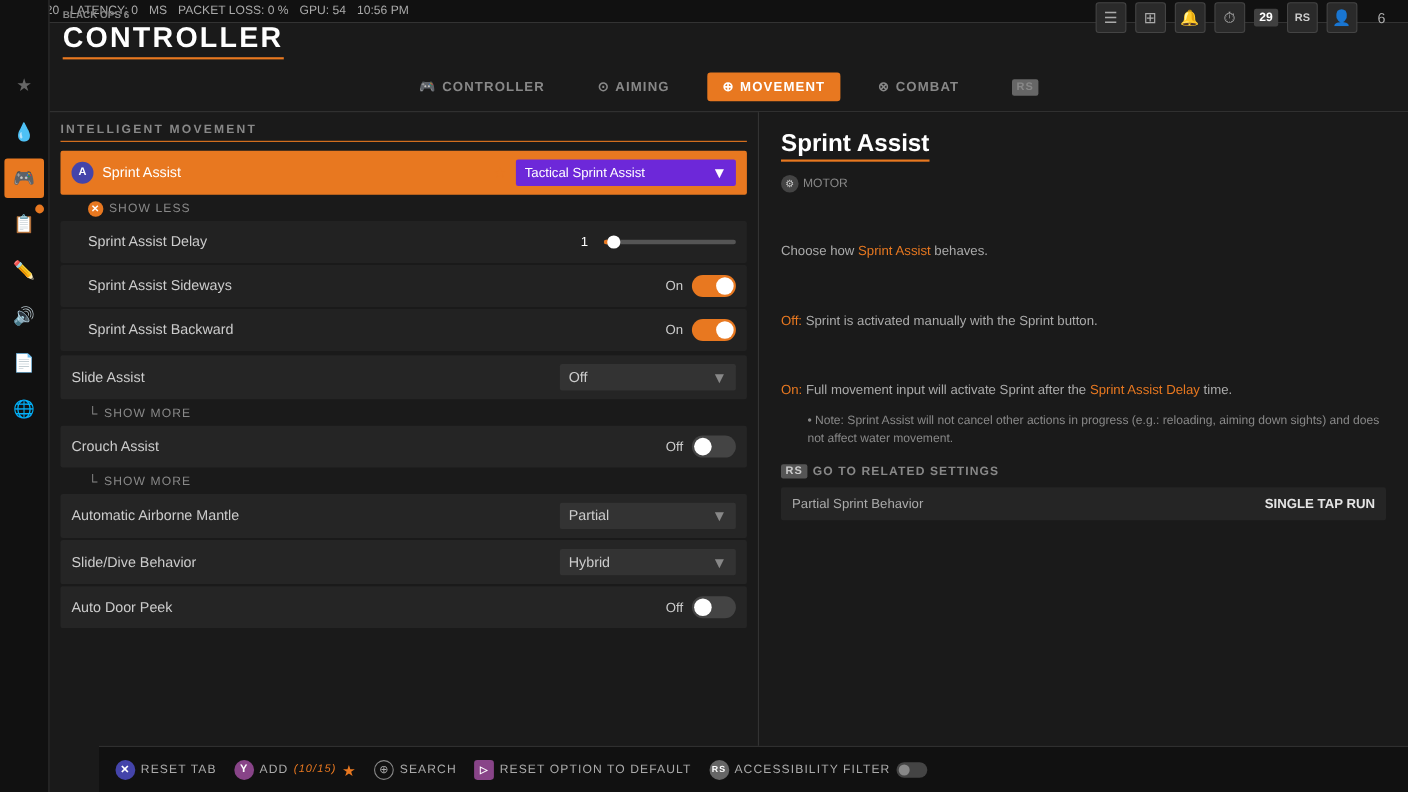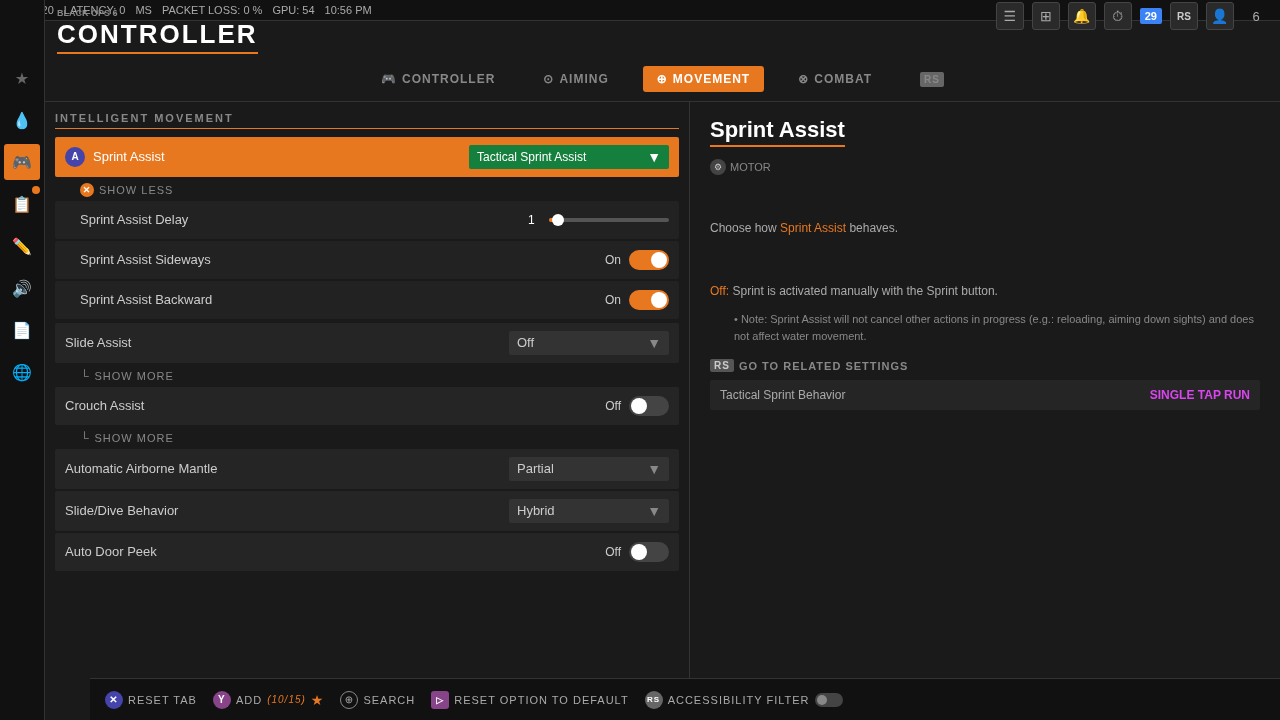--- a/index.html
+++ b/index.html
@@ -40,21 +40,21 @@
       width: 28px; height: 28px;
       background: #2a2a2a;
       border: 1px solid #444;
       border-radius: 3px;
       display: flex; align-items: center; justify-content: center;
       color: #aaa;
       font-size: 14px;
       cursor: pointer;
     }
     .top-right .level-badge {
-      background: #3b82f6;
+      background: #404040;
       color: #fff;
       font-size: 11px;
       font-weight: bold;
       padding: 2px 5px;
       border-radius: 2px;
     }
 
     
     .sidebar {
       position: absolute;
@@ -223,21 +223,21 @@
       display: flex;
       align-items: center;
       gap: 6px;
       background: #333;
       padding: 4px 8px;
       border-radius: 2px;
       min-width: 200px;
       justify-content: space-between;
       cursor: pointer;
     }
-    .dropdown.orange-bg { background: #15803d; }
+    .dropdown.orange-bg { background: #6d28d9; }
     .dropdown .chevron { color: #888; font-size: 14px; }
 
     
     .star { color: #888; font-size: 14px; }
     .star.active { color: #e87820; }
 
     
     .slider-container {
       display: flex;
       align-items: center;
@@ -366,21 +366,21 @@
     .related-row {
       display: flex;
       align-items: center;
       justify-content: space-between;
       padding: 8px 10px;
       background: #252525;
       margin-bottom: 2px;
       border-radius: 2px;
     }
     .related-row-label { color: #aaa; font-size: 12px; }
-    .related-row-val { color: #d946ef; font-size: 12px; font-weight: bold; }
+    .related-row-val { color: #e5e5e5; font-size: 12px; font-weight: bold; }
 
     
     .bottom-bar {
       position: absolute;
       bottom: 0;
       left: 45px;
       right: 0;
       height: 42px;
       background: #111;
       border-top: 1px solid #333;
@@ -606,36 +606,39 @@
       </div>
 
       <p class="info-text">
         Choose how <span class="highlight">Sprint Assist</span> behaves.
       </p>
 
       <p class="info-text">
         <span class="keyword">Off:</span> Sprint is activated manually with the Sprint button.
       </p>
 
+      <p class="info-text">
+        <span class="keyword">On:</span> Full movement input will activate Sprint after the <span class="highlight">Sprint Assist Delay</span> time.
+      </p>
 
 
       <p class="note-text">
         <span>•</span>
         <span class="keyword"> Note:</span>
         <span> <span class="highlight">Sprint Assist</span> will not cancel other actions in progress (e.g.: reloading, aiming down sights) and does not affect water movement.</span>
       </p>
 
       
       <div class="related-settings">
         <div class="related-header">
           <span class="rs-badge">RS</span>
           <span>GO TO RELATED SETTINGS</span>
         </div>
         <div class="related-row">
-          <span class="related-row-label">Tactical Sprint Behavior</span>
+          <span class="related-row-label">Partial Sprint Behavior</span>
           <span class="related-row-val">SINGLE TAP RUN</span>
         </div>
       </div>
     </div>
   </div>
 
   <div class="bottom-bar">
     <div class="bottom-action">
       <div class="btn-badge x-btn">✕</div>
       <span>RESET TAB</span>

